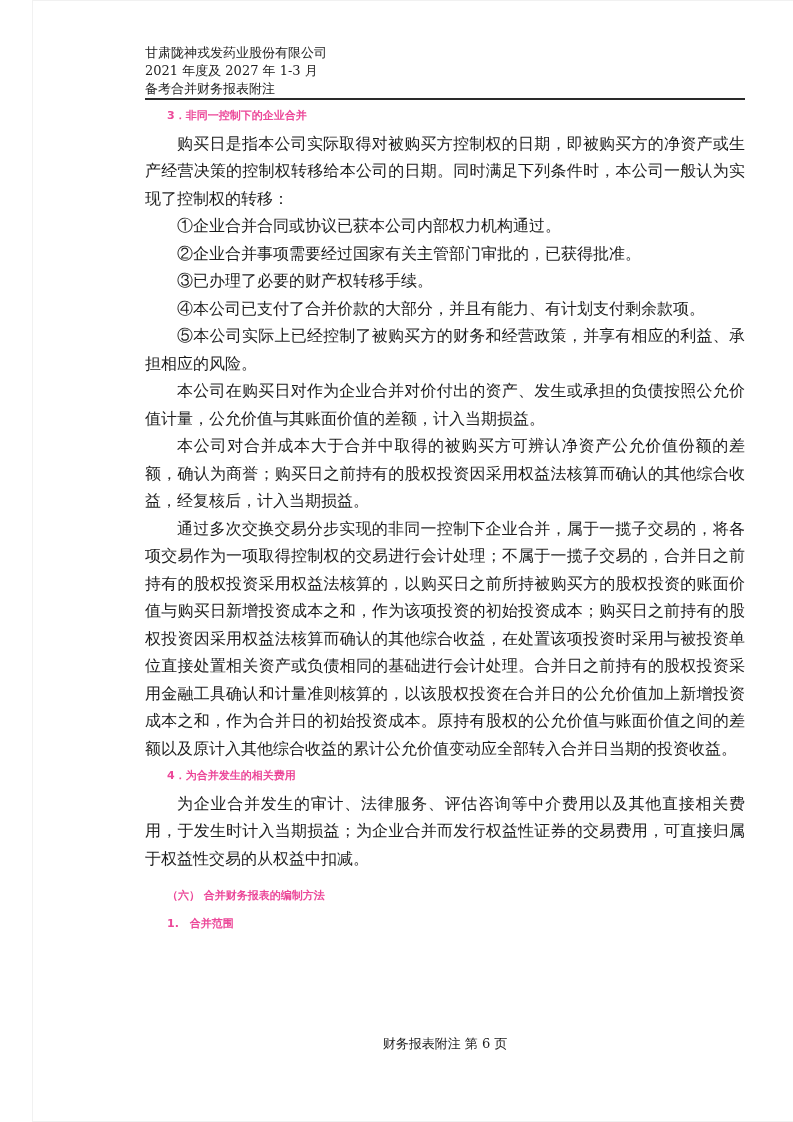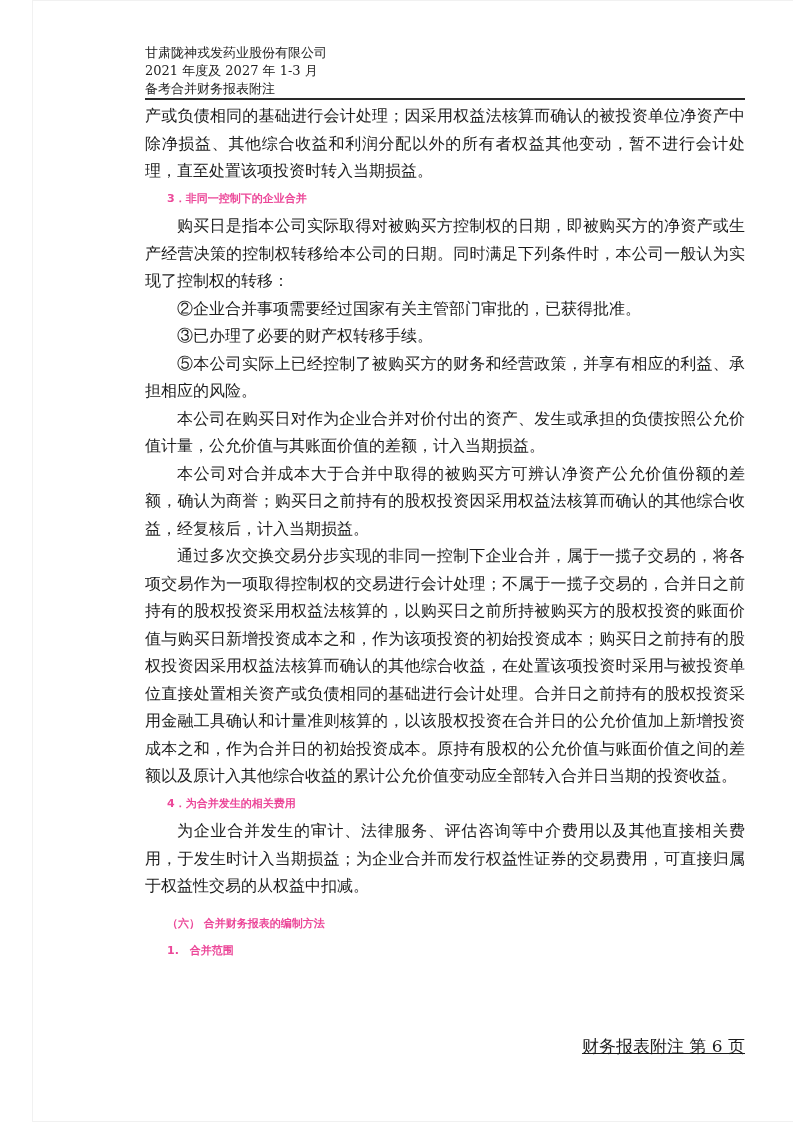--- a/index.html
+++ b/index.html
@@ -59,45 +59,45 @@
     color: #ec4899;
   }
   .content p.heading-major {
     margin-top: 10px;
   }
   .footer {
     position: absolute;
     left: 112px;
     top: 1034px;
     width: 600px;
-    text-align: right;
-    font-size: 17px;
+    text-align: center;
+    font-size: 13px;
     color: #1c1c1c;
-    text-decoration: underline;
   }
 </style>
 </head>
 <body>
 
 <div class="page">
 
   <div class="header">
     <div>甘肃陇神戎发药业股份有限公司</div>
     <div>2021 年度及 2027 年 1-3 月</div>
     <div>备考合并财务报表附注</div>
   </div>
 
   <div class="header-rule"></div>
 
   <div class="content">
-    <p class="no-indent">产或负债相同的基础进行会计处理；因采用权益法核算而确认的被投资单位净资产中除净损益、其他综合收益和利润分配以外的所有者权益其他变动，暂不进行会计处理，直至处置该项投资时转入当期损益。</p>
     <p class="heading">3．非同一控制下的企业合并</p>
     <p>购买日是指本公司实际取得对被购买方控制权的日期，即被购买方的净资产或生产经营决策的控制权转移给本公司的日期。同时满足下列条件时，本公司一般认为实现了控制权的转移：</p>
+    <p>①企业合并合同或协议已获本公司内部权力机构通过。</p>
     <p>②企业合并事项需要经过国家有关主管部门审批的，已获得批准。</p>
     <p>③已办理了必要的财产权转移手续。</p>
+    <p>④本公司已支付了合并价款的大部分，并且有能力、有计划支付剩余款项。</p>
     <p>⑤本公司实际上已经控制了被购买方的财务和经营政策，并享有相应的利益、承担相应的风险。</p>
     <p>本公司在购买日对作为企业合并对价付出的资产、发生或承担的负债按照公允价值计量，公允价值与其账面价值的差额，计入当期损益。</p>
     <p>本公司对合并成本大于合并中取得的被购买方可辨认净资产公允价值份额的差额，确认为商誉；购买日之前持有的股权投资因采用权益法核算而确认的其他综合收益，经复核后，计入当期损益。</p>
     <p>通过多次交换交易分步实现的非同一控制下企业合并，属于一揽子交易的，将各项交易作为一项取得控制权的交易进行会计处理；不属于一揽子交易的，合并日之前持有的股权投资采用权益法核算的，以购买日之前所持被购买方的股权投资的账面价值与购买日新增投资成本之和，作为该项投资的初始投资成本；购买日之前持有的股权投资因采用权益法核算而确认的其他综合收益，在处置该项投资时采用与被投资单位直接处置相关资产或负债相同的基础进行会计处理。合并日之前持有的股权投资采用金融工具确认和计量准则核算的，以该股权投资在合并日的公允价值加上新增投资成本之和，作为合并日的初始投资成本。原持有股权的公允价值与账面价值之间的差额以及原计入其他综合收益的累计公允价值变动应全部转入合并日当期的投资收益。</p>
     <p class="heading">4．为合并发生的相关费用</p>
     <p>为企业合并发生的审计、法律服务、评估咨询等中介费用以及其他直接相关费用，于发生时计入当期损益；为企业合并而发行权益性证券的交易费用，可直接归属于权益性交易的从权益中扣减。</p>
     <p class="heading heading-major">（六） 合并财务报表的编制方法</p>
     <p class="heading">1.　合并范围</p>
   </div>
 

